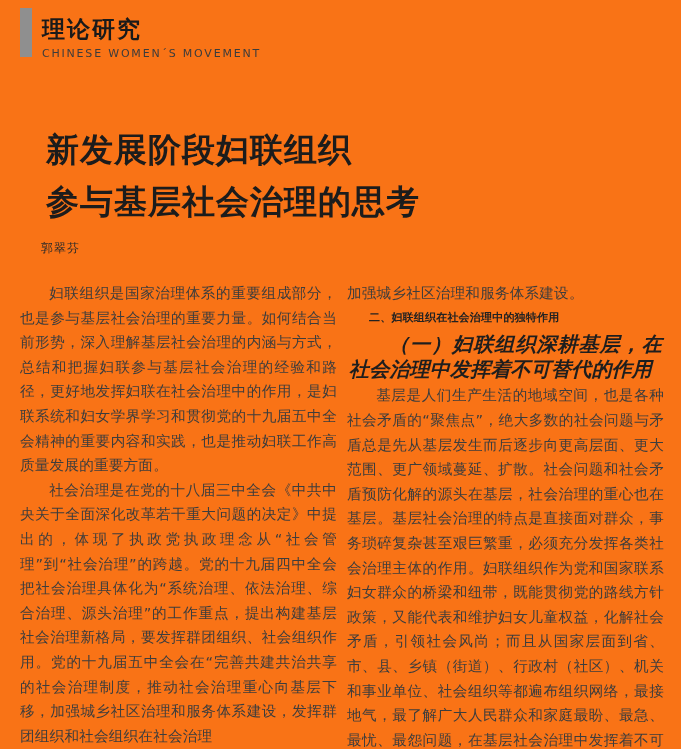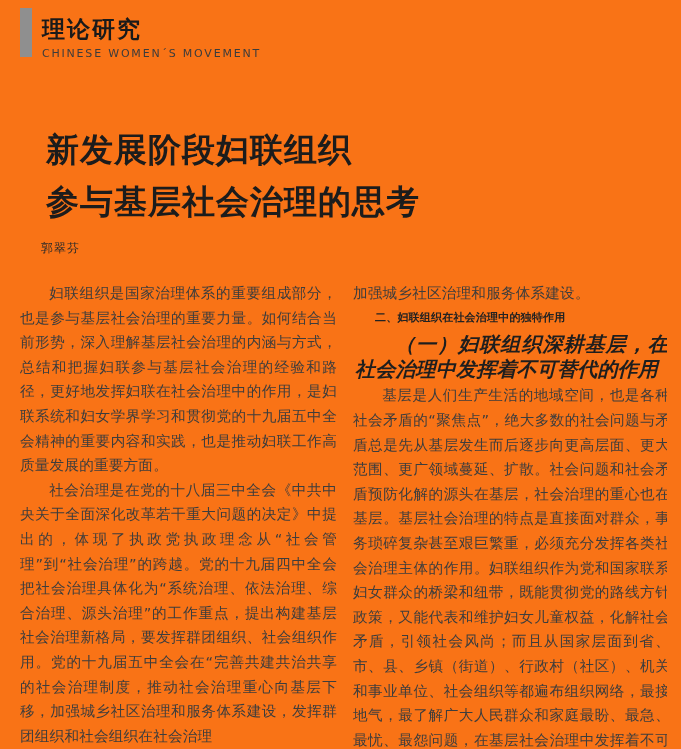--- a/index.html
+++ b/index.html
@@ -77,21 +77,21 @@
   }
 
   
   .columns {
     position: absolute;
     left: 20px;
     top: 281px;
     width: 647px;
     height: 468px;
     display: flex;
-    gap: 16px;
+    gap: 10px;
     overflow: hidden;
   }
   .col {
     width: 317px;
     flex: 0 0 317px;
     font-size: 14.6px;
     line-height: 24.6px;
     color: #3d3d3d;
     text-align: justify;
     text-align-last: left;

